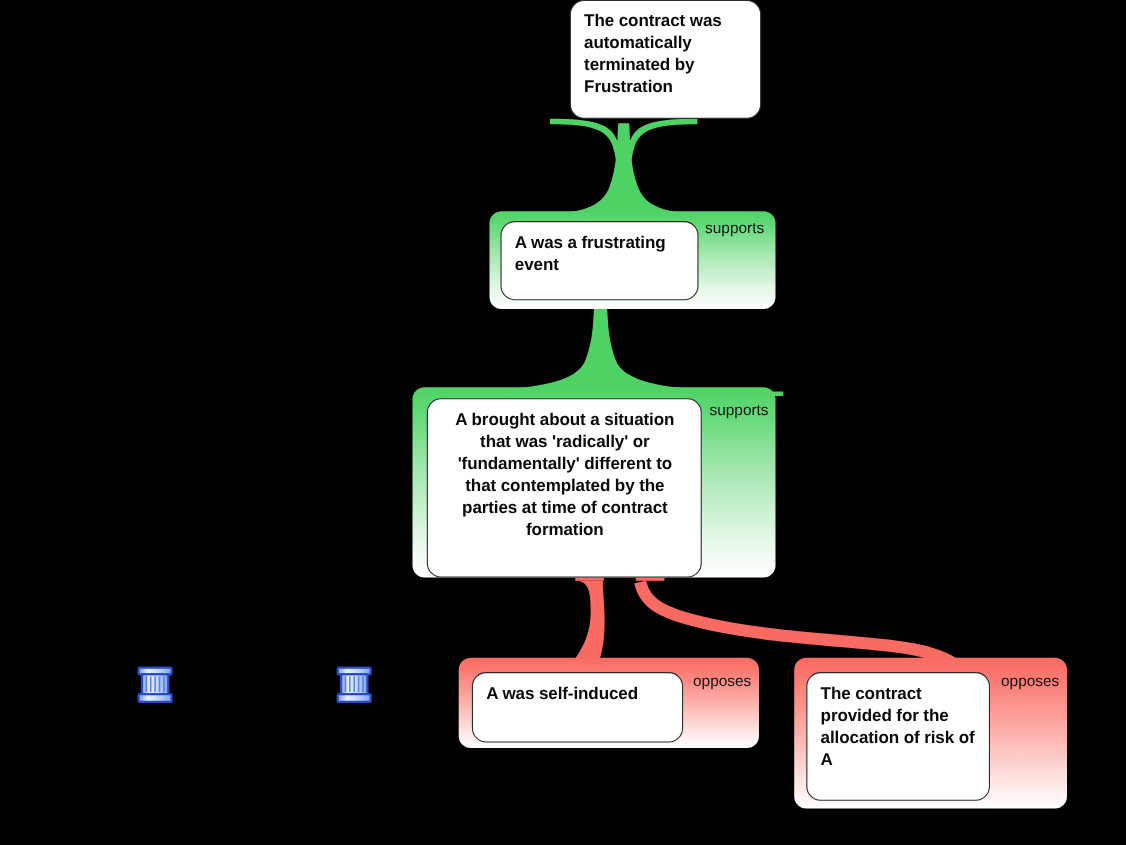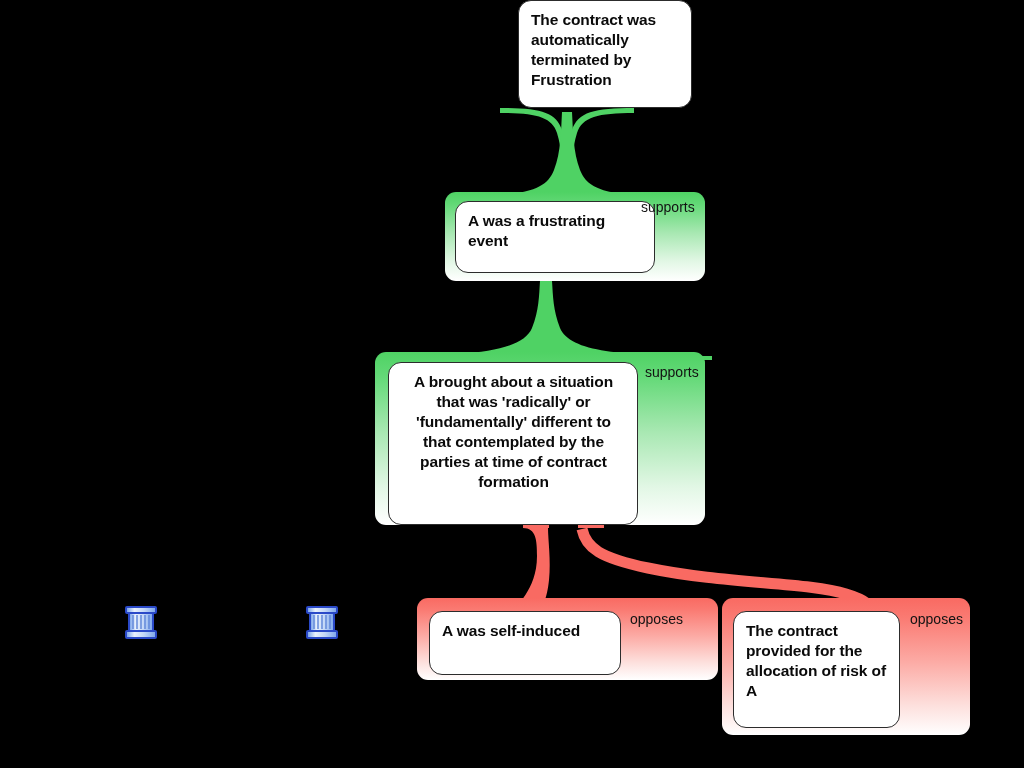--- a/index.html
+++ b/index.html
@@ -208,35 +208,35 @@
   </svg>
 
   <div class="node" id="node-root" style="left:483px; top:0px; width:174px; height:108px;">
     <div class="card">
       <div class="card-text">The contract was automatically terminated by Frustration</div>
     </div>
   </div>
 
   <div class="node" id="node-frustrating-event" style="left:445px; top:192px; width:260px; height:89px;">
     <div class="panel supports"></div>
-    <div class="card" style="left:10px; top:9px; width:200px; height:72px;">
+    <div class="card" style="left:10px; top:9px; width:180px; height:72px;">
       <div class="card-text">A was a frustrating event</div>
     </div>
     <div class="relation-label" style="left:196px; top:7px;">supports</div>
   </div>
 
   <div class="node" id="node-radically-different" style="left:375px; top:352px; width:330px; height:173px;text-align:center;">
     <div class="panel supports"></div>
     <div class="card" style="left:13px; top:10px; width:250px; height:163px;">
       <div class="card-text">A brought about a situation that was 'radically' or 'fundamentally' different to that contemplated by the parties at time of contract formation</div>
     </div>
     <div class="relation-label" style="left:270px; top:12px;">supports</div>
   </div>
 
-  <div class="node" id="node-self-induced" style="left:417px; top:598px; width:301px; height:82px;">
+  <div class="node" id="node-self-induced" style="left:417px; top:598px; width:273px; height:82px;">
     <div class="panel opposes"></div>
     <div class="card" style="left:12px; top:13px; width:192px; height:64px;">
       <div class="card-text">A was self-induced</div>
     </div>
     <div class="relation-label" style="left:213px; top:13px;">opposes</div>
   </div>
 
   <div class="node" id="node-allocation-risk" style="left:722px; top:598px; width:248px; height:137px;">
     <div class="panel opposes"></div>
     <div class="card" style="left:11px; top:13px; width:167px; height:117px;">

